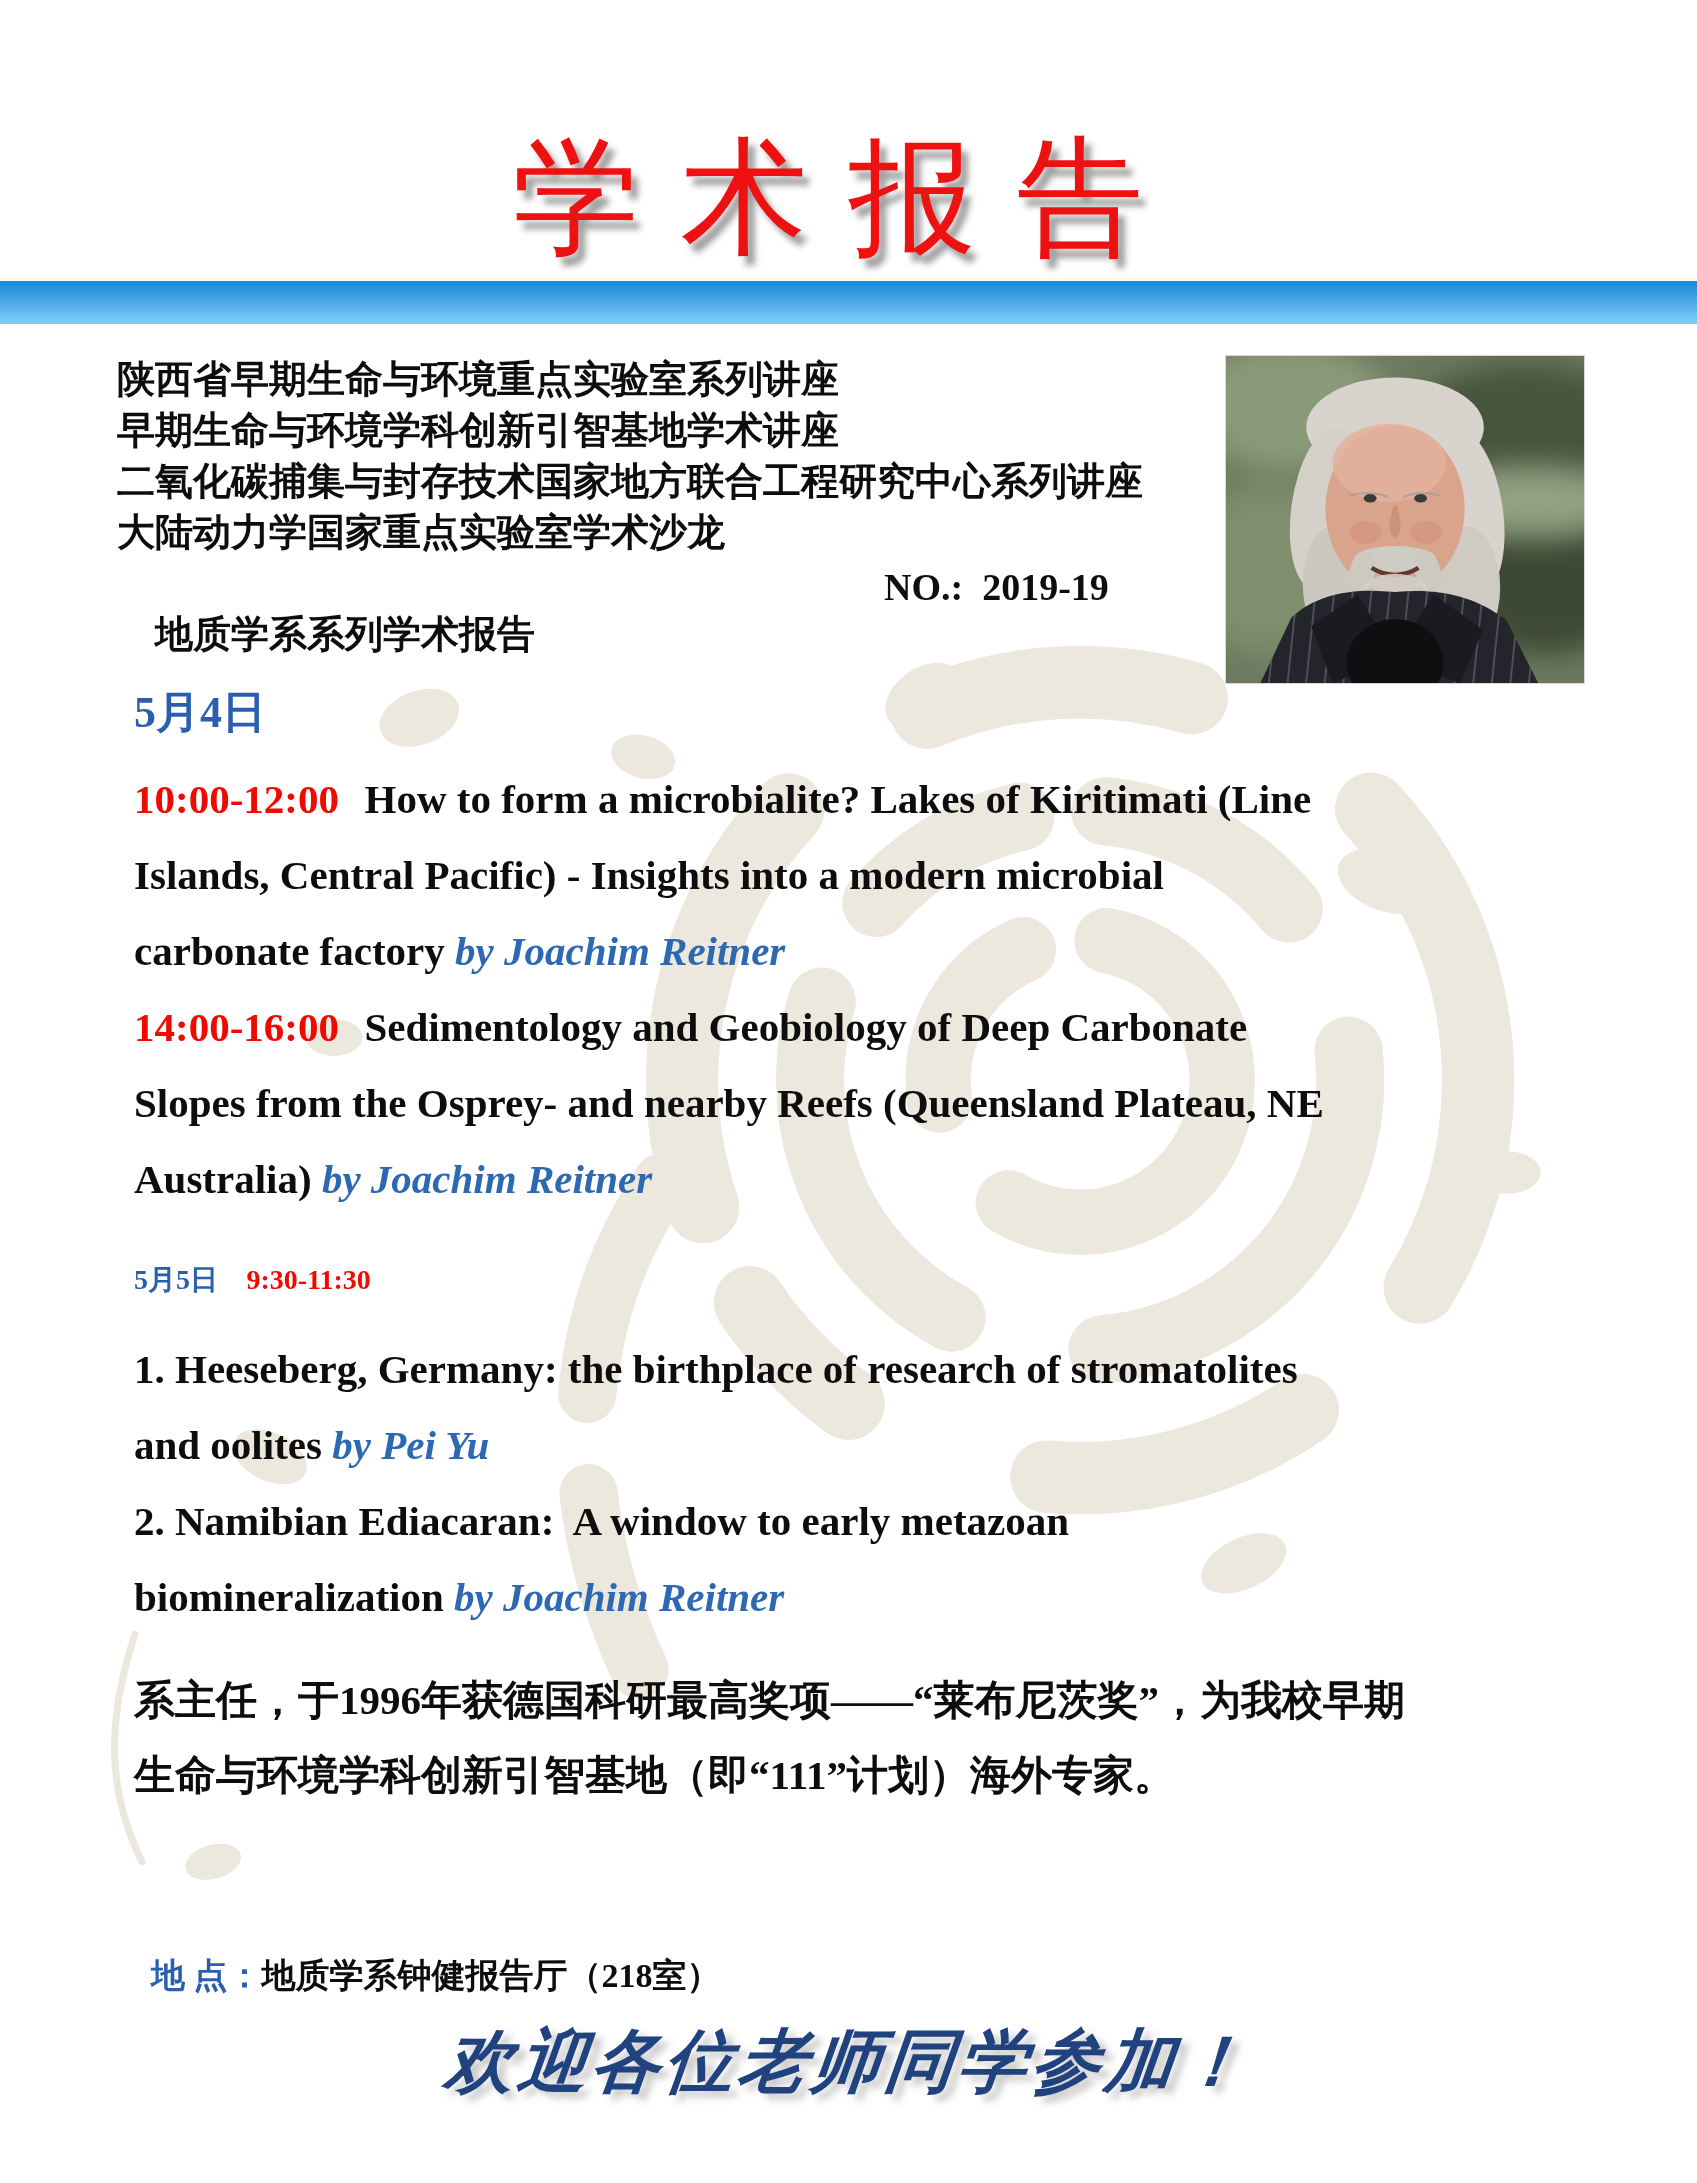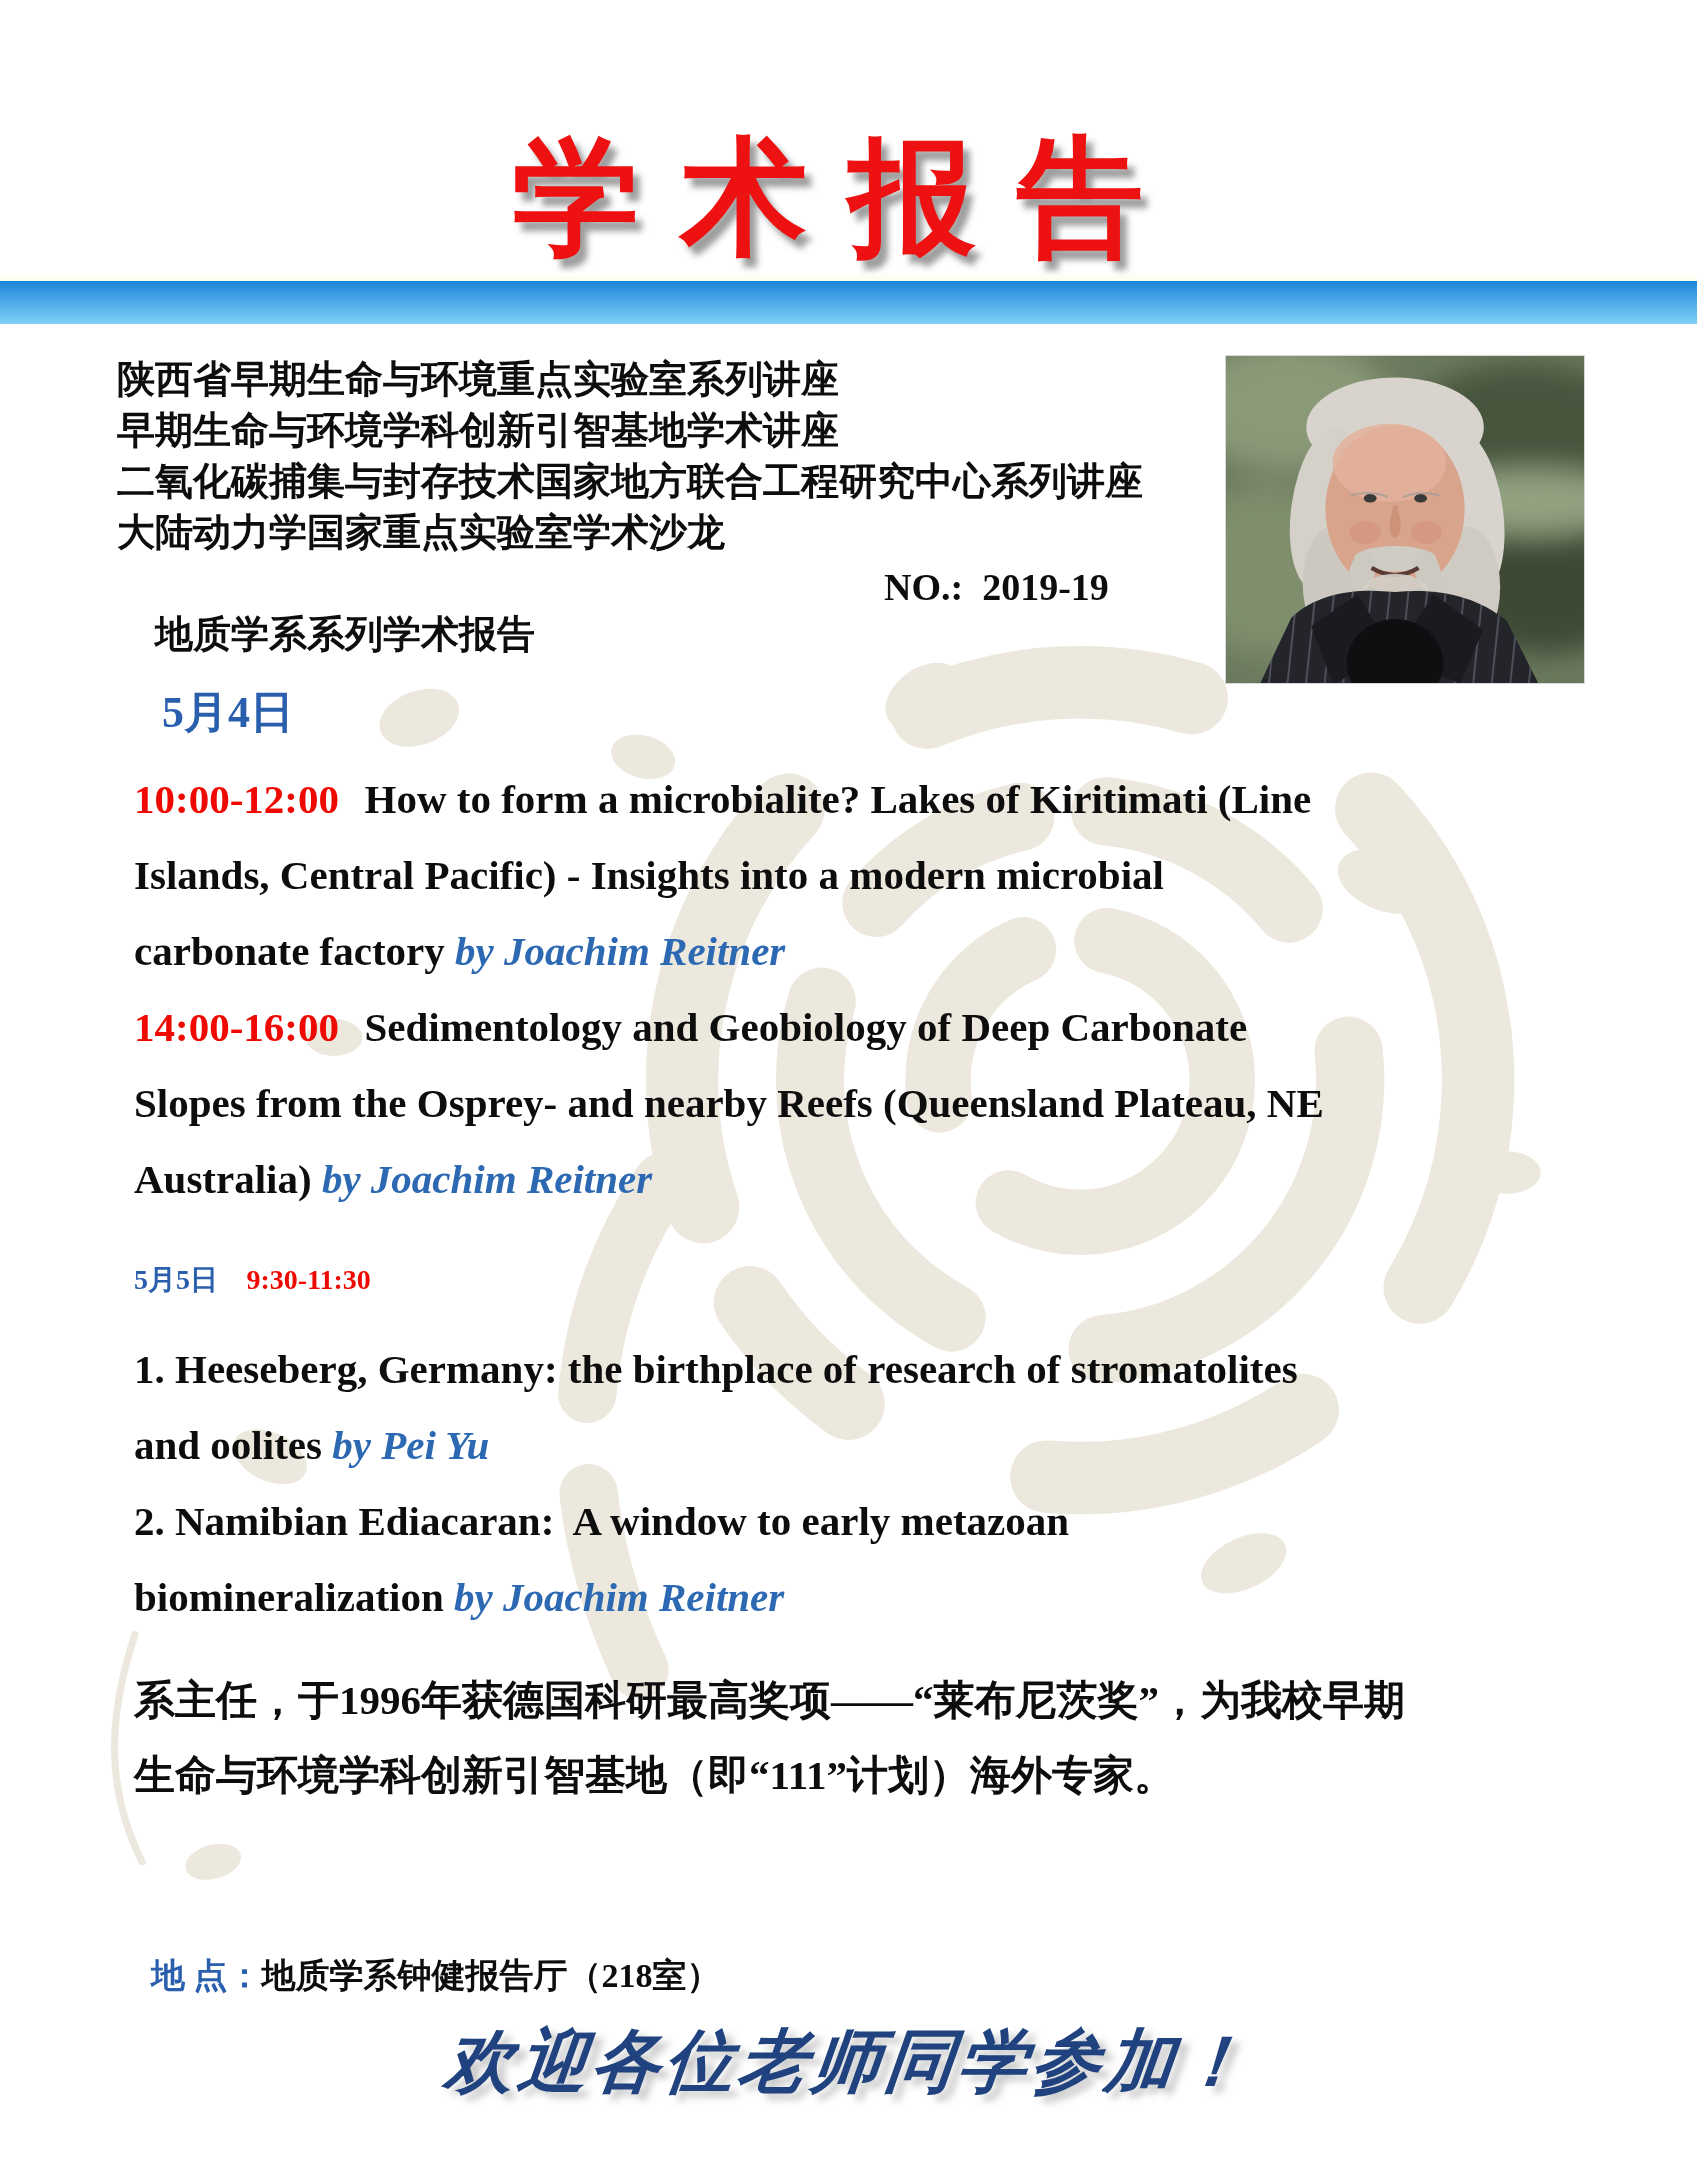--- a/index.html
+++ b/index.html
@@ -4,21 +4,21 @@
 <style>
   html,body{margin:0;padding:0;}
   body{width:1697px;height:2183px;background:#ffffff;position:relative;overflow:hidden;
        font-family:"Liberation Serif","DejaVu Serif",serif;}
   .wm{position:absolute;left:0;top:0;z-index:0;pointer-events:none;}
   .layer{position:absolute;z-index:1;}
 
   
   .title{left:0;top:91px;width:100%;text-align:center;
          font-family:"DejaVu Sans","Liberation Sans",sans-serif;
-         font-weight:700;font-size:127px;line-height:1.2;color:#ee1111;
+         font-weight:400;font-size:127px;line-height:1.2;color:#ee1111;
          letter-spacing:41px;box-sizing:border-box;
          text-shadow:7.1px 8.5px 6.4px rgba(105,105,105,.65);margin-top:30px;}
 
   
   .cream-line{left:0;top:276px;width:100%;height:5.7px;background:#fefdf0;}
   .band{left:0;top:281px;width:100%;height:43px;
         background:linear-gradient(180deg,#1a86d8 0%,#55aeea 55%,#7fd0f9 100%);}
 
   
   .series{left:117px;top:354px;width:1123px;font-size:38px;font-weight:bold;
@@ -32,21 +32,21 @@
 
   
   .line{white-space:pre;}
   .b{color:#0d0d0d;font-weight:bold;}
   .time{color:#ee0a00;font-weight:bold;}
   .time.gap{margin-right:25.6px;}
   .by{color:#2c69b2;font-weight:bold;font-style:italic;}
   .lbl{color:#2a5fae;font-weight:bold;}
 
   .sched{left:134px;top:684px;width:1478px;font-size:41px;line-height:76px;}
-  .sched .date-line{font-size:44px;line-height:57px;margin-bottom:20px;margin-left:28px;}
+  .sched .date-line{font-size:44px;line-height:57px;margin-bottom:20px;}
   .sched .date-line2{font-size:28px;line-height:64px;margin-top:31px;margin-bottom:18.5px;}
   .sched .date-line2 .time{margin-left:28.4px;}
 
   .bio{left:134px;top:1663px;width:1478px;font-size:41px;line-height:75px;}
   .loc{left:134px;top:1880px;width:1478px;font-size:34px;line-height:64px;}
 
   .footer{left:0;top:2016px;width:100%;text-align:center;
           font-size:69px;font-weight:bold;font-style:italic;color:#20427e;
           transform:skewX(-6deg);letter-spacing:4.3px;
           text-shadow:8.5px 6.4px 7.1px rgba(150,150,150,.5);}

